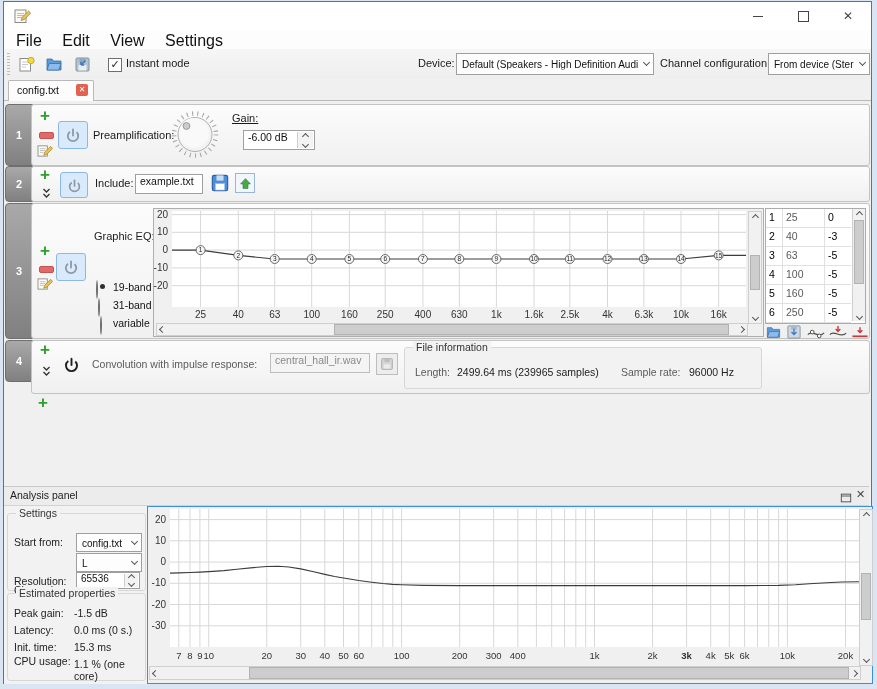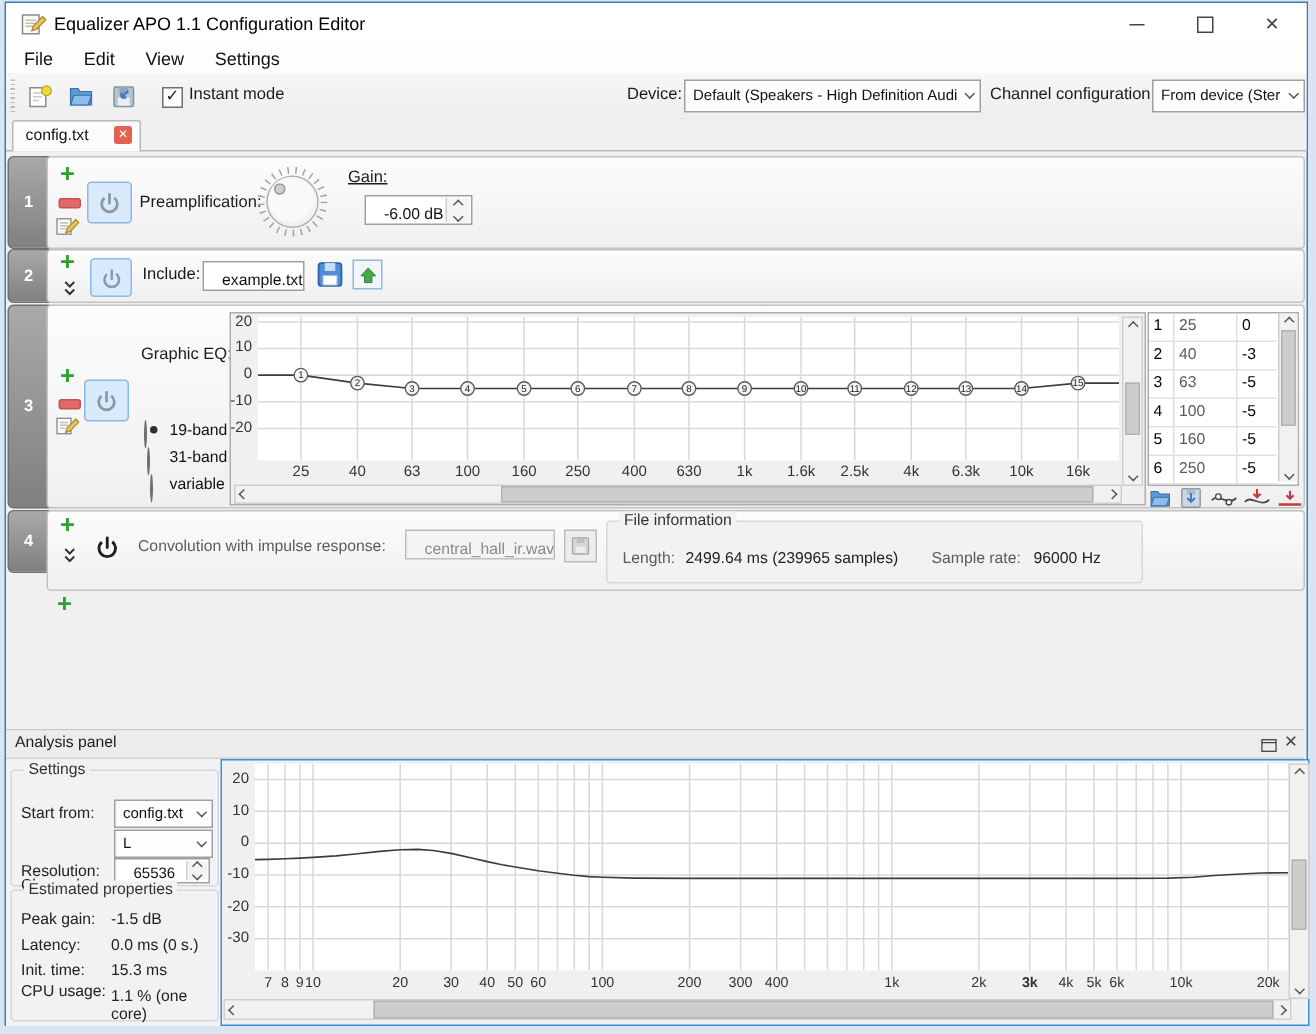--- a/index.html
+++ b/index.html
@@ -12,21 +12,21 @@
   .gray{color:#5a5a5a;}
   
   .titlebar{left:0;top:0;width:867px;height:28px;background:#ffffff;}
   .title-text{left:32px;top:7px;font-size:12px;color:#000;}
   .winbtn{top:0;width:45px;height:28px;display:flex;align-items:center;justify-content:center;}
   .minbar{width:10px;height:1px;background:#444;}
   .maxbox{width:9px;height:9px;border:1px solid #444;}
   .closex{font-size:12px;color:#444;}
   
   .menubar{left:0;top:28px;width:867px;height:19px;background:#fdfdfd;}
-  .menuitem{display:inline-block;padding:2px 8px;font-size:12px;color:#111;}
+  .menuitem{display:inline-block;padding:2px 8px;font-size:16px;color:#111;}
   
   .toolbar{left:0;top:47px;width:867px;height:30px;background:linear-gradient(#f6f6f6,#eeeeee);
     border-bottom:1px solid #dadada;}
   .handle{left:3px;top:4px;width:3px;height:22px;background-image:repeating-linear-gradient(#bcbcbc 0 1px,transparent 1px 3px);}
   .tbtn{top:3px;width:24px;height:24px;display:flex;align-items:center;justify-content:center;}
   .checkbox{width:12px;height:12px;border:1px solid #6f6f6f;background:#fff;font-size:11px;
     line-height:11px;text-align:center;font-weight:700;color:#222;}
   .combo{background:#fdfdfd;border:1px solid #9f9f9f;}
   .combo .txt{position:absolute;left:5px;right:15px;top:50%;transform:translateY(-50%);
     font-size:10px;white-space:nowrap;overflow:hidden;color:#111;}
@@ -46,21 +46,21 @@
     border-radius:4px 0 0 4px;color:#fff;font-size:11px;font-weight:700;display:flex;
     align-items:center;justify-content:center;}
   .panel{left:27px;width:837px;background:linear-gradient(#fcfcfc,#f0f0f0);
     border:1px solid #c3c3c3;border-radius:3px;}
   .plus{color:#2da02d;font-size:17px;font-weight:700;line-height:14px;}
   .minus{width:13px;height:5px;background:#e06a6a;border:1px solid #c65252;border-radius:2px;}
   .pwr{background:#d9eafc;border:1px solid #8cb8e6;border-radius:3px;display:flex;
     align-items:center;justify-content:center;}
   .pwr.off{background:transparent;border:none;}
   .field{background:#fff;border:1px solid #9f9f9f;font-size:10.5px;color:#111;
-    padding:0 12px;display:flex;align-items:flex-end;box-sizing:border-box;}
+    padding:0 4px;display:flex;align-items:flex-start;box-sizing:border-box;}
   .field.dis{background:#f4f4f4;color:#8a8a8a;border-color:#bdbdbd;}
   .spinbtns{position:absolute;right:1px;top:1px;bottom:1px;width:15px;border-left:1px solid #cfcfcf;
     background:#f3f3f3;display:flex;flex-direction:column;}
   .spinbtns>div{flex:1;display:flex;align-items:center;justify-content:center;}
   .radio{width:11px;height:11px;border:1px solid #6f6f6f;border-radius:50%;background:#fff;position:relative;}
   .radio.sel::after{content:'';position:absolute;left:2.5px;top:2.5px;width:5px;height:5px;
     border-radius:50%;background:#2f2f2f;}
   .gbox{border:1px solid #d7d7d7;border-radius:3px;}
   .gtitle{position:absolute;top:-7px;left:8px;background:#f2f2f2;padding:0 3px;font-size:10.5px;color:#333;}
   
@@ -87,21 +87,20 @@
 <div class="window">
 
   <div class="abs titlebar">
     <span class="abs" style="left:10px;top:6px;">
       <svg width="17" height="16" viewBox="0 0 17 15">
           <rect x="1" y="1.5" width="11" height="12.5" fill="#fcfcf4" stroke="#8a8a8a"></rect>
           <path d="M3 5h7M3 7h7M3 9h5" stroke="#bdbdbd" stroke-width="1" fill="none"></path>
           <path d="M14.5 2.5 L8.2 8.8 L7.2 12 L10.4 11 L16.6 4.7 Z" fill="#e8c35a" stroke="#a8862c" stroke-width="0.8"></path>
         </svg>
     </span>
-    <span class="abs title-text">Equalizer APO 1.1 Configuration Editor</span>
     <div class="abs winbtn" style="left:731px;">
         <span class="minbar"></span>
       </div>
     <div class="abs winbtn" style="left:777px;">
         <span class="maxbox"></span>
       </div>
     <div class="abs winbtn" style="left:822px;width:44px;">
         <span class="closex">✕</span>
       </div>
   </div>

